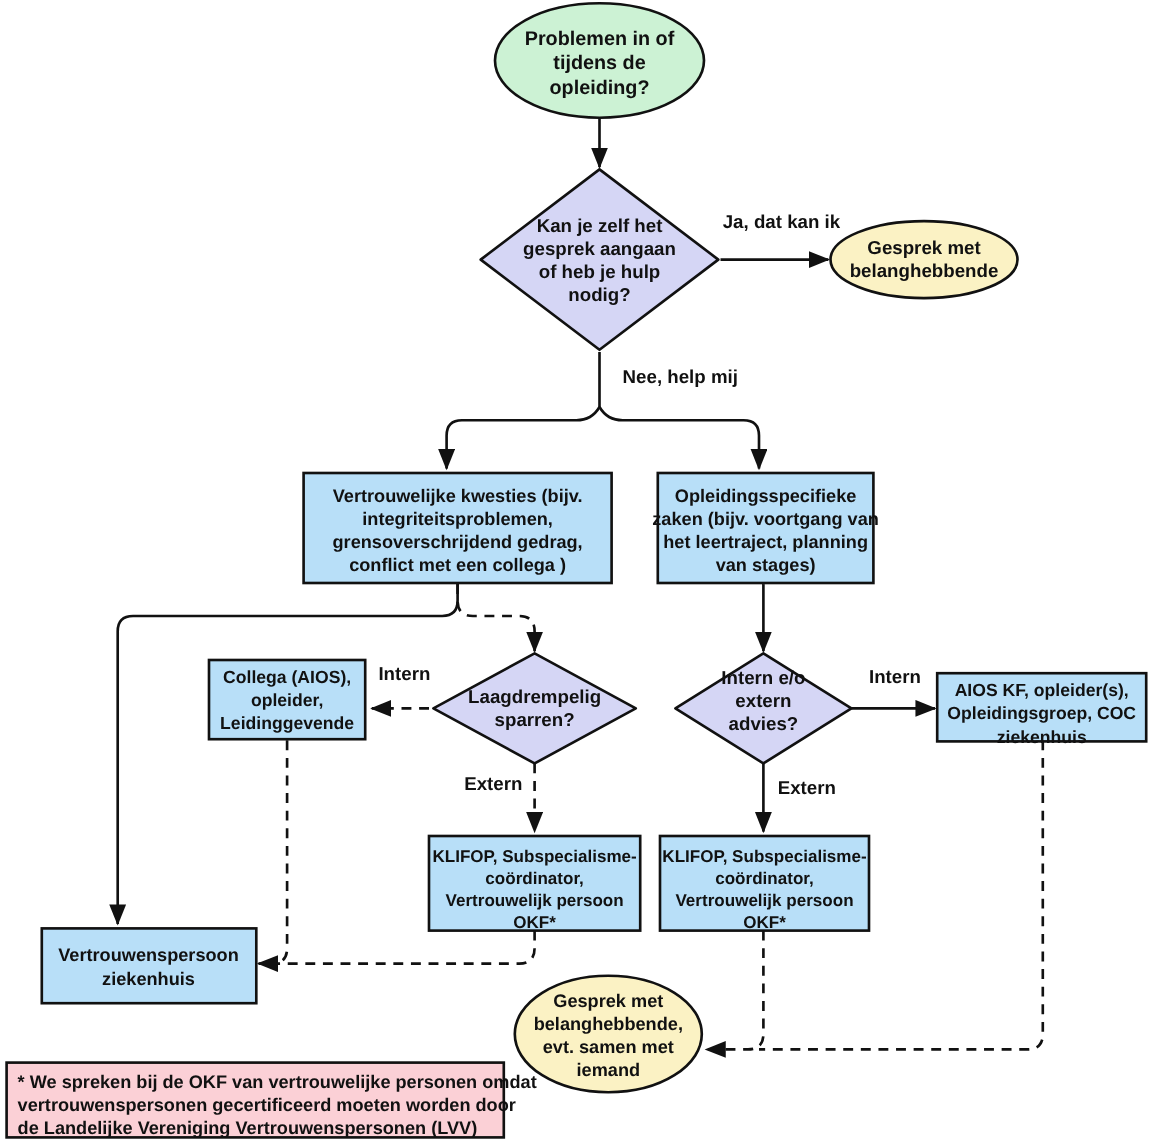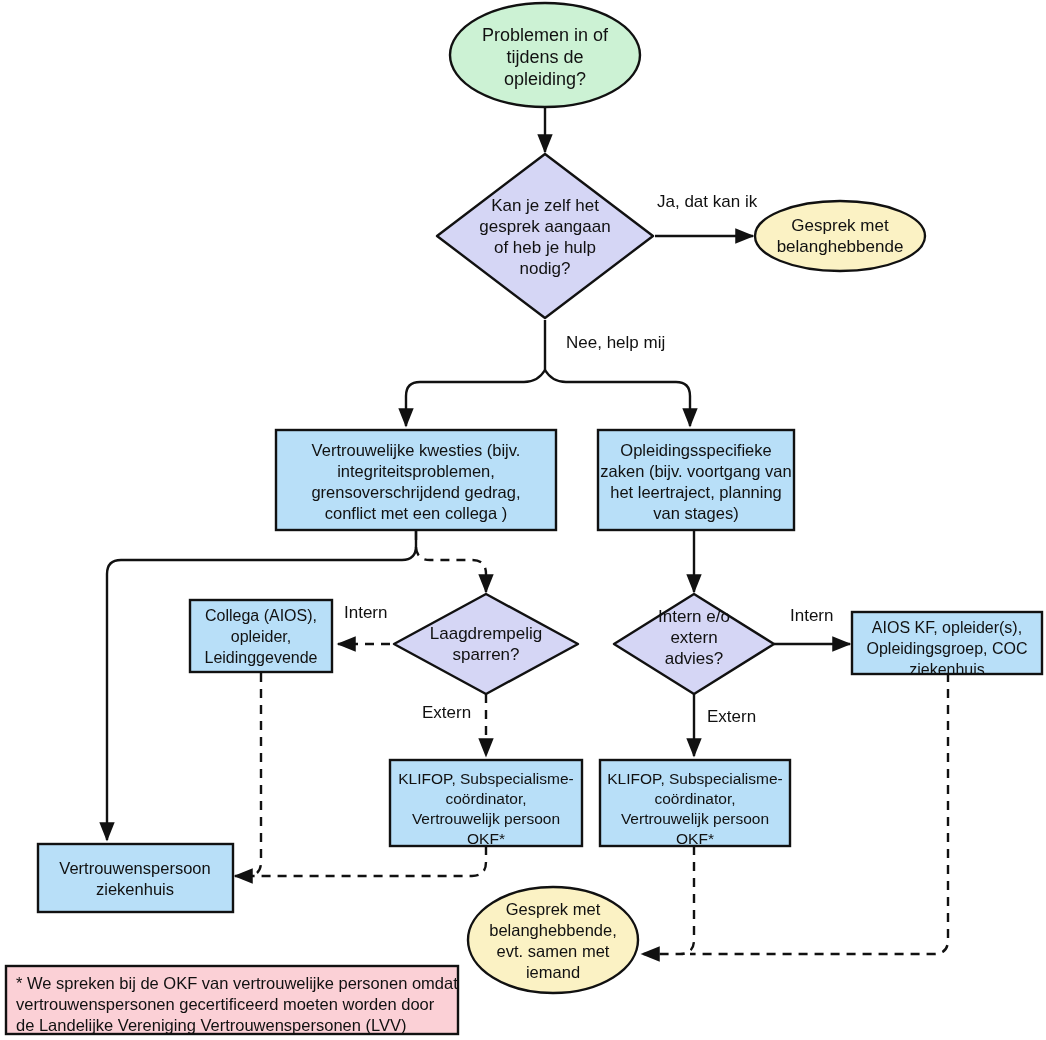--- a/index.html
+++ b/index.html
@@ -1,18 +1,18 @@
 <!DOCTYPE html>
 <html><head>
 <meta charset="utf-8">
 <style>
   html,body{margin:0;padding:0;background:#ffffff;}
   body{width:1046px;height:1040px;overflow:hidden;
        font-family:"Liberation Sans","DejaVu Sans",sans-serif;}
-  #stage{position:relative;width:1046px;height:1040px;}
+  #stage{position:relative;width:1046px;height:1040px;font-weight:bold;}
   svg{display:block;}
   .nodeText{font-family:"Liberation Sans","DejaVu Sans",sans-serif;
             fill:#111111;text-anchor:middle;}
   .edgeLabel{font-family:"Liberation Sans","DejaVu Sans",sans-serif;
              font-size:17px;fill:#111111;}
   .shape{stroke:#111111;stroke-width:2.4;}
   .edge{fill:none;stroke:#111111;stroke-width:2.4;}
   .edge.dashed{stroke-dasharray:9 7;}
   .footText{font-family:"Liberation Sans","DejaVu Sans",sans-serif;
             font-size:16.5px;fill:#111111;text-anchor:start;}

